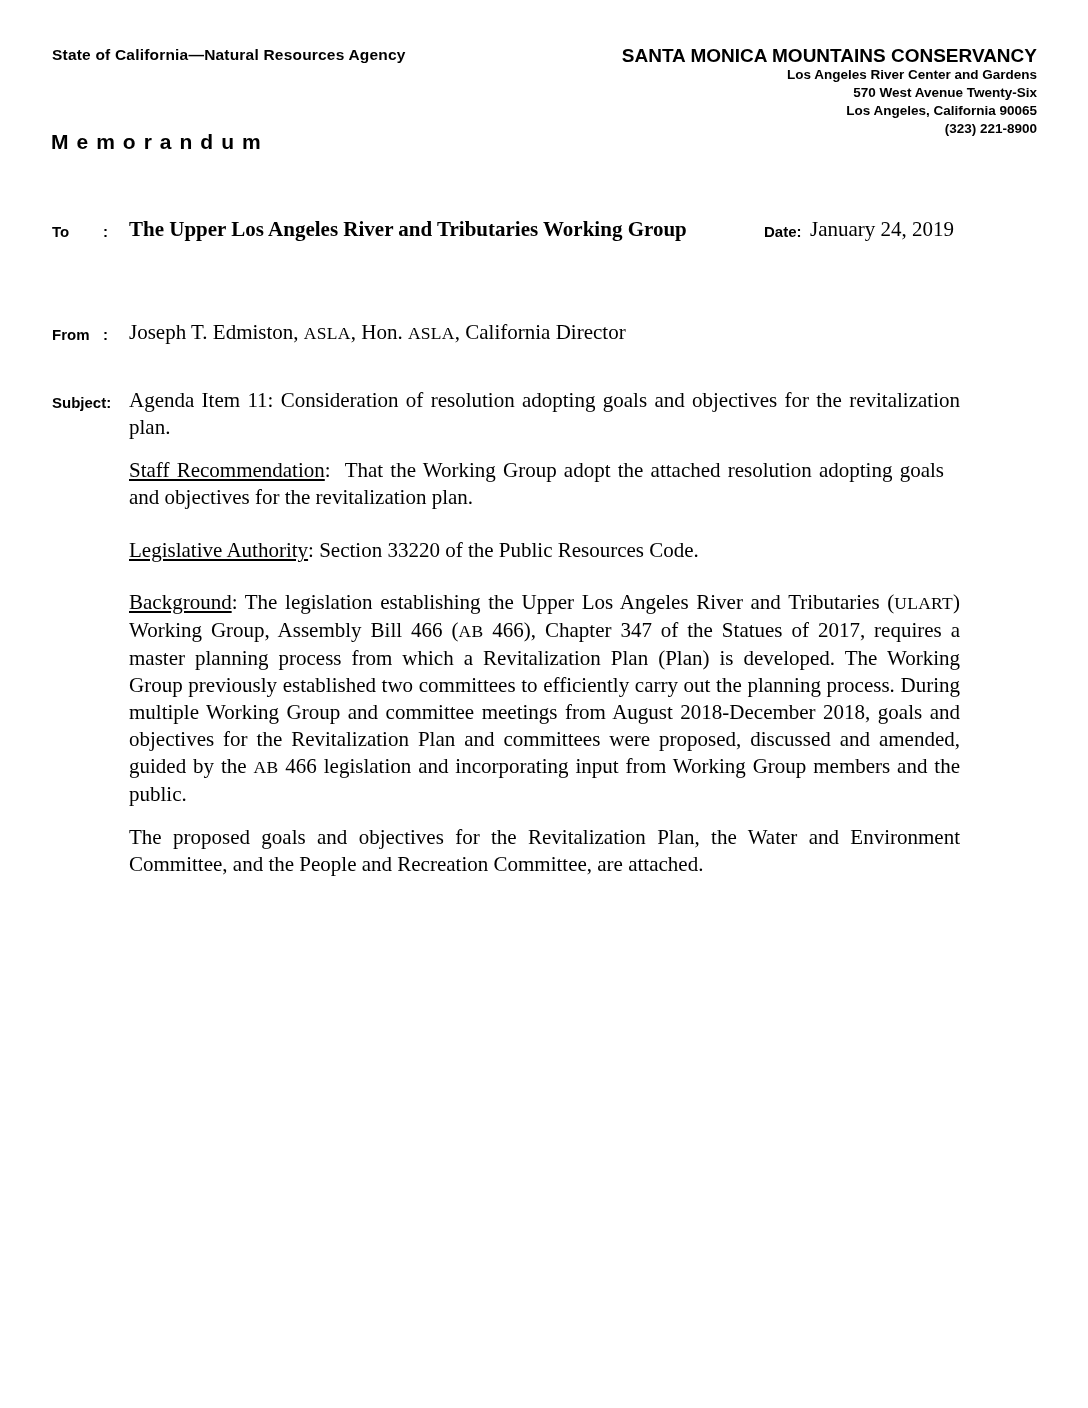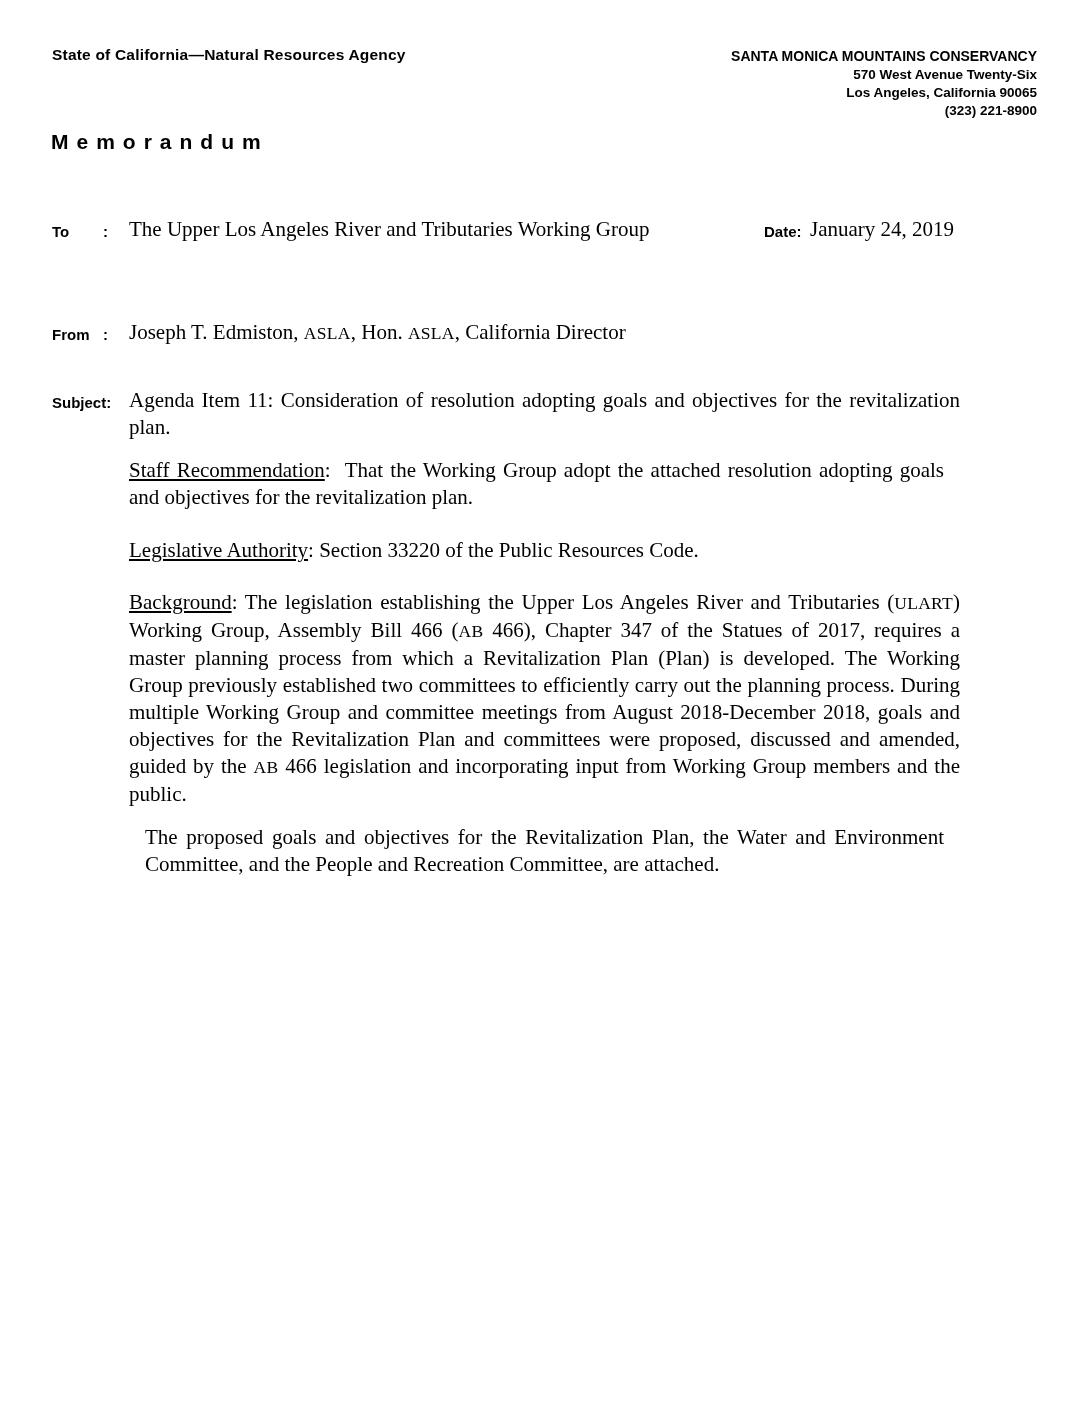--- a/index.html
+++ b/index.html
@@ -12,21 +12,21 @@
   }
   .agency-line{
     position:absolute;left:52px;top:46px;
     font-family:"Liberation Sans",sans-serif;
     font-weight:700;font-size:15.5px;letter-spacing:.2px;
   }
   .org-block{
     position:absolute;right:51px;top:46px;text-align:right;
     font-family:"Liberation Sans",sans-serif;font-weight:700;
   }
-  .org-name{font-size:14px;line-height:20px;}
+  .org-name{font-size:19px;line-height:20px;}
   .addr-line{font-size:13.5px;line-height:18px;}
   .memo-title{
     position:absolute;left:51px;top:130px;
     font-family:"Liberation Sans",sans-serif;
     font-weight:700;font-size:21px;letter-spacing:8px;
   }
   .label{
     position:absolute;
     font-family:"Liberation Sans",sans-serif;
     font-weight:700;font-size:15px;line-height:27px;
@@ -36,44 +36,45 @@
     position:absolute;font-size:21px;line-height:27px;white-space:nowrap;
   }
   .block{
     position:absolute;left:129px;width:831px;
     font-size:21px;line-height:27px;text-align:justify;
   }
   .block p{margin:0;padding:0;}
   p.para-staff{margin:0 16px 26px 0;}
   p.para-leg{margin:0 0 25px 0;}
   p.para-bg{margin:0 0 16px 0;}
-  p.para-closing{margin:16px;}
+  p.para-closing{margin:0;}
   .run-underline{text-decoration:underline;}
   .run-bold{font-weight:400;}
   .run-smallcaps{font-size:17.5px;letter-spacing:.3px;}
 </style>
 </head>
 <body>
 
 <div class="page">
 
   <div class="agency-line">State of California—Natural Resources Agency</div>
 
   <div class="org-block">
     <div class="org-name">SANTA MONICA MOUNTAINS CONSERVANCY</div>
+    <div class="addr-line">Los Angeles River Center and Gardens</div>
     <div class="addr-line">570 West Avenue Twenty-Six</div>
     <div class="addr-line">Los Angeles, California 90065</div>
     <div class="addr-line">(323) 221-8900</div>
   </div>
 
   <div class="memo-title">Memorandum</div>
 
   <span class="label" style="left:52px;top:218px;">To</span>
   <span class="label" style="left:103px;top:218px;">:</span>
-  <span class="serif-line" style="left:129px;top:216px;">The Upper Los Angeles River and Tributaries Working Group</span>
+  <span class="serif-line" style="left:129px;top:216px;font-weight:bold;">The Upper Los Angeles River and Tributaries Working Group</span>
   <span class="label" style="left:764px;top:218px;">Date:</span>
   <span class="serif-line" style="left:810px;top:216px;">January 24, 2019</span>
 
   <span class="label" style="left:52px;top:321px;">From</span>
   <span class="label" style="left:103px;top:321px;">:</span>
   <span class="serif-line" style="left:129px;top:319px;"><span>Joseph T. Edmiston, </span><span class="run-smallcaps">ASLA</span><span>, Hon. </span><span class="run-smallcaps">ASLA</span><span>, California Director</span></span>
 
   <span class="label" style="left:52px;top:389px;">Subject:</span>
   <div class="block" style="top:387px;"><span class="run-bold">Agenda Item 11:</span><span> Consideration of resolution adopting goals and objectives for the revitalization plan.</span></div>
 

